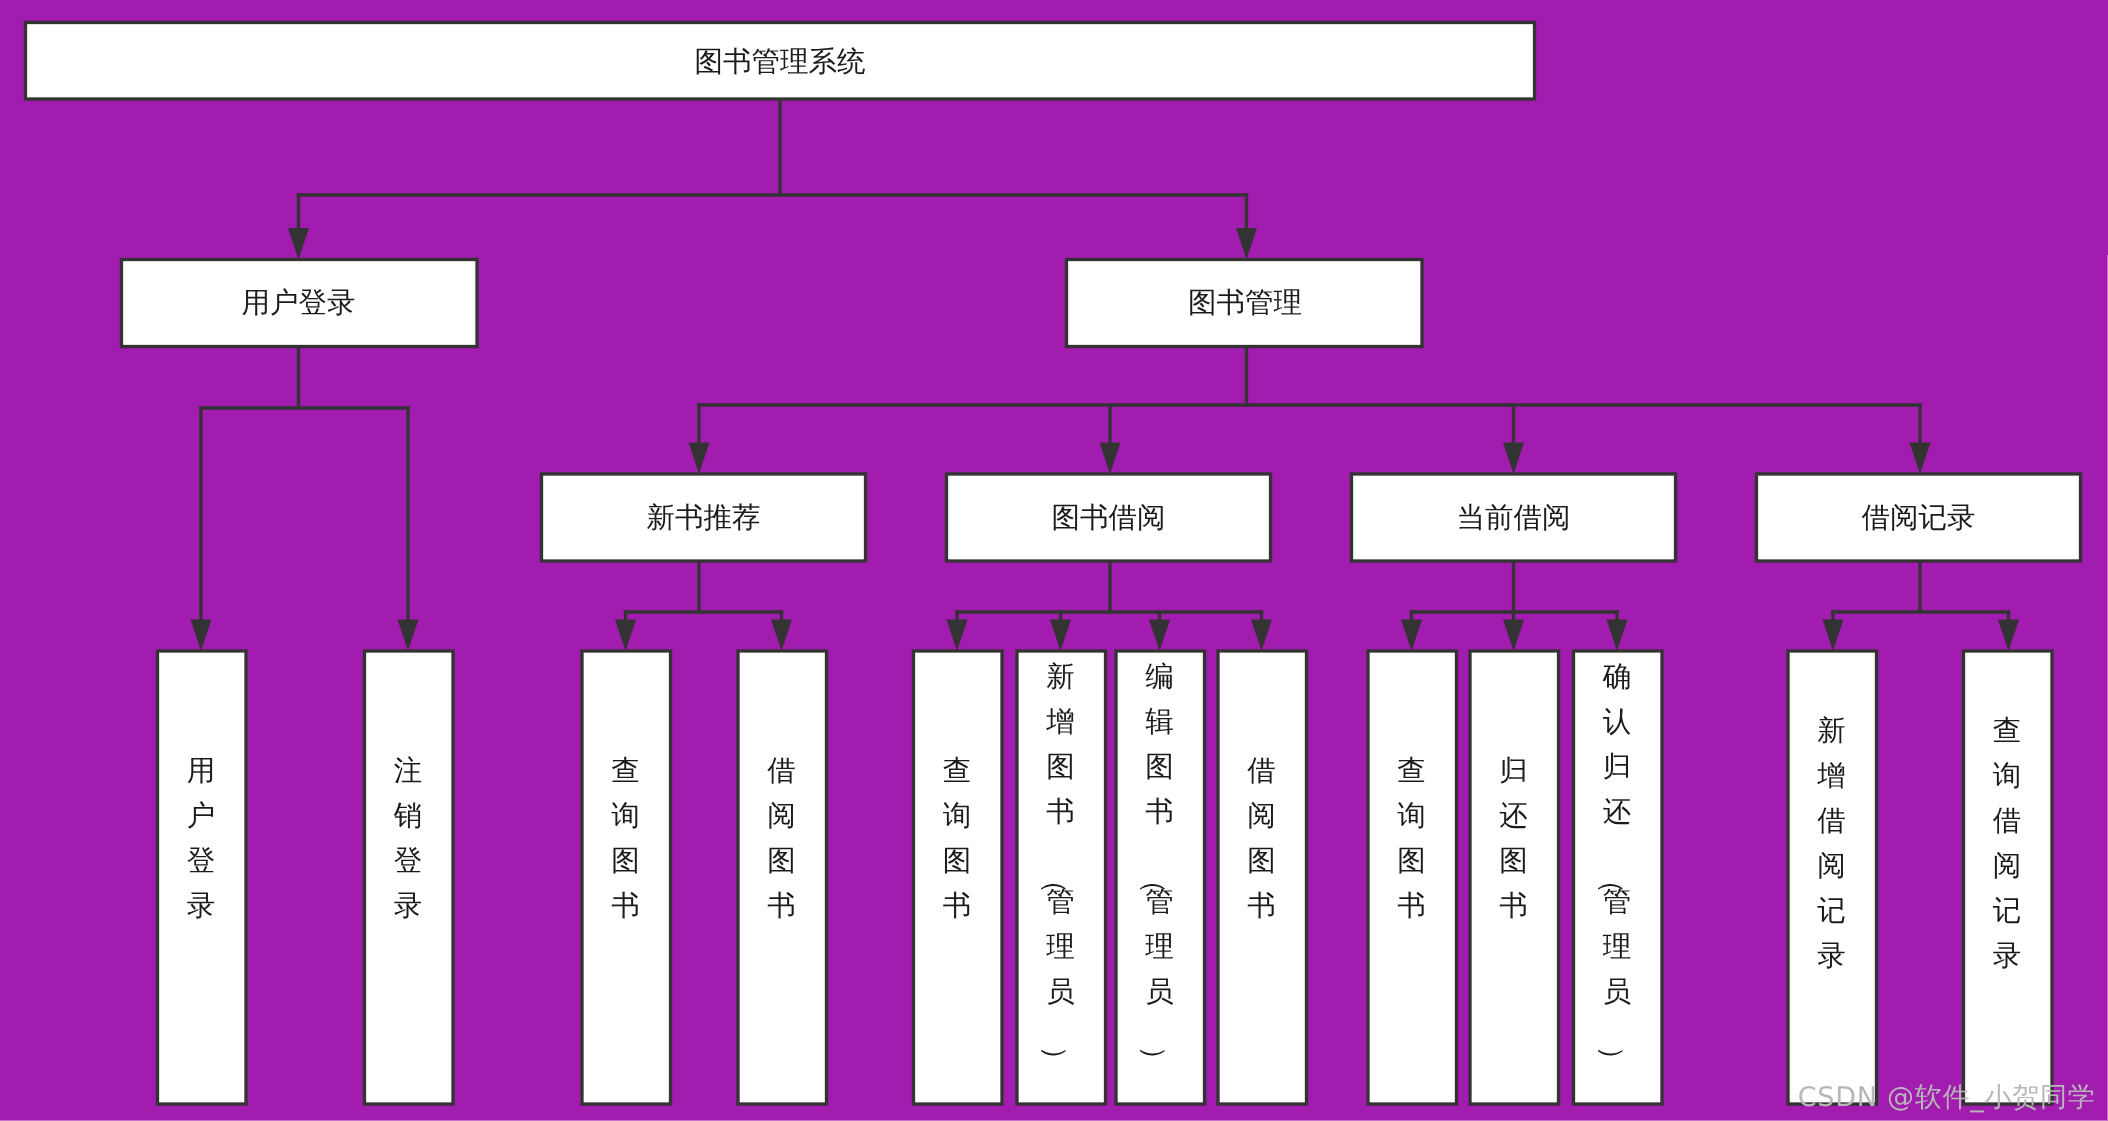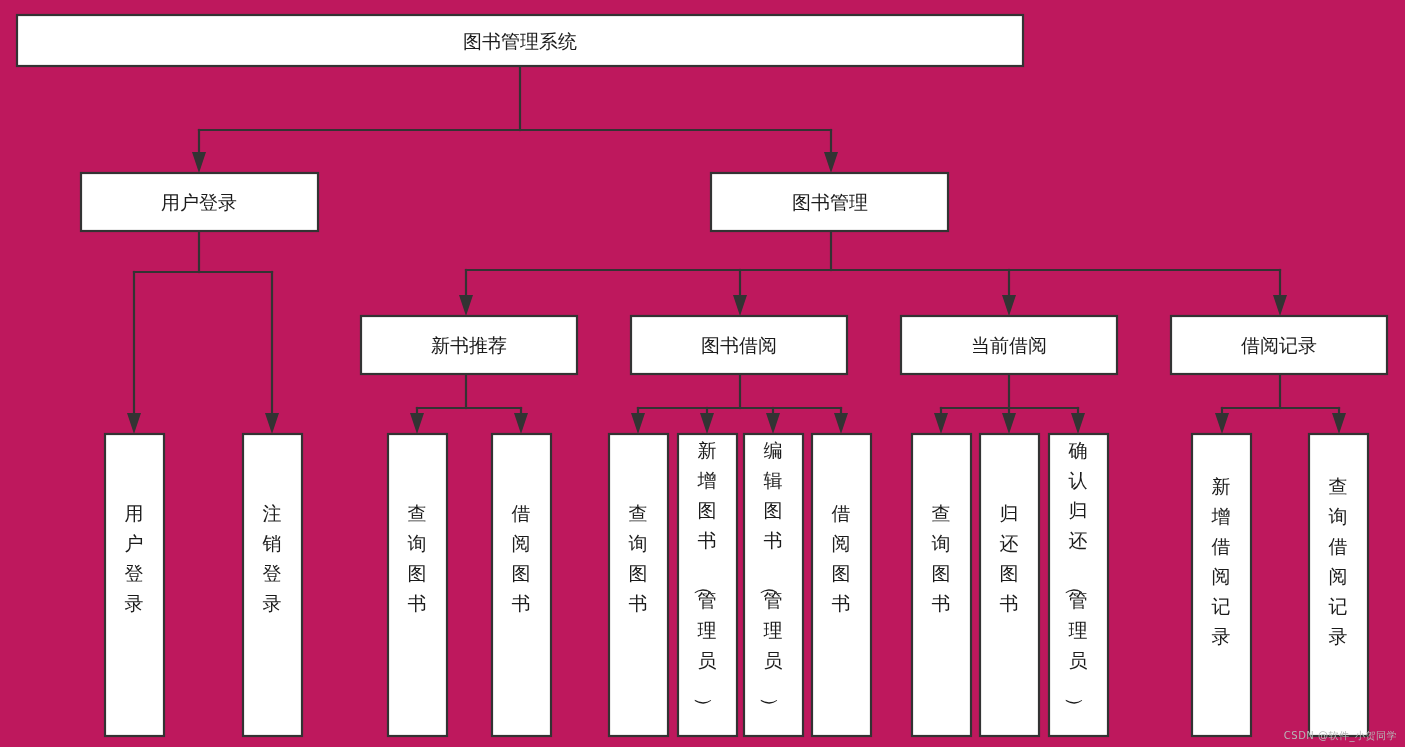--- a/index.html
+++ b/index.html
@@ -10,21 +10,21 @@
   body {
     width: 1405px;
     height: 747px;
     font-family: "DejaVu Sans", "Liberation Sans", sans-serif;
     overflow: hidden;
   }
   #diagram-root {
     position: relative;
     width: 1405px;
     height: 747px;
-    background: #be185d;
+    background: #a21caf;
   }
   svg.flow {
     position: absolute;
     left: 0;
     top: 0;
     width: 1405px;
     height: 747px;
   }
   .node-box {
     fill: #ffffff;
@@ -52,21 +52,21 @@
     fill: #1b1b1b;
     font-family: "DejaVu Sans", "Liberation Sans", sans-serif;
     font-size: 19px;
     text-anchor: middle;
   }
   .watermark {
     position: absolute;
     right: 8px;
     bottom: 4px;
     font-family: "DejaVu Sans", "Liberation Sans", sans-serif;
-    font-size: 10px;
+    font-size: 18px;
     color: #b7b7b7;
     white-space: nowrap;
     letter-spacing: 0.5px;
   }
 </style>
 </head>
 <body>
 
 <div id="diagram-root">
 

